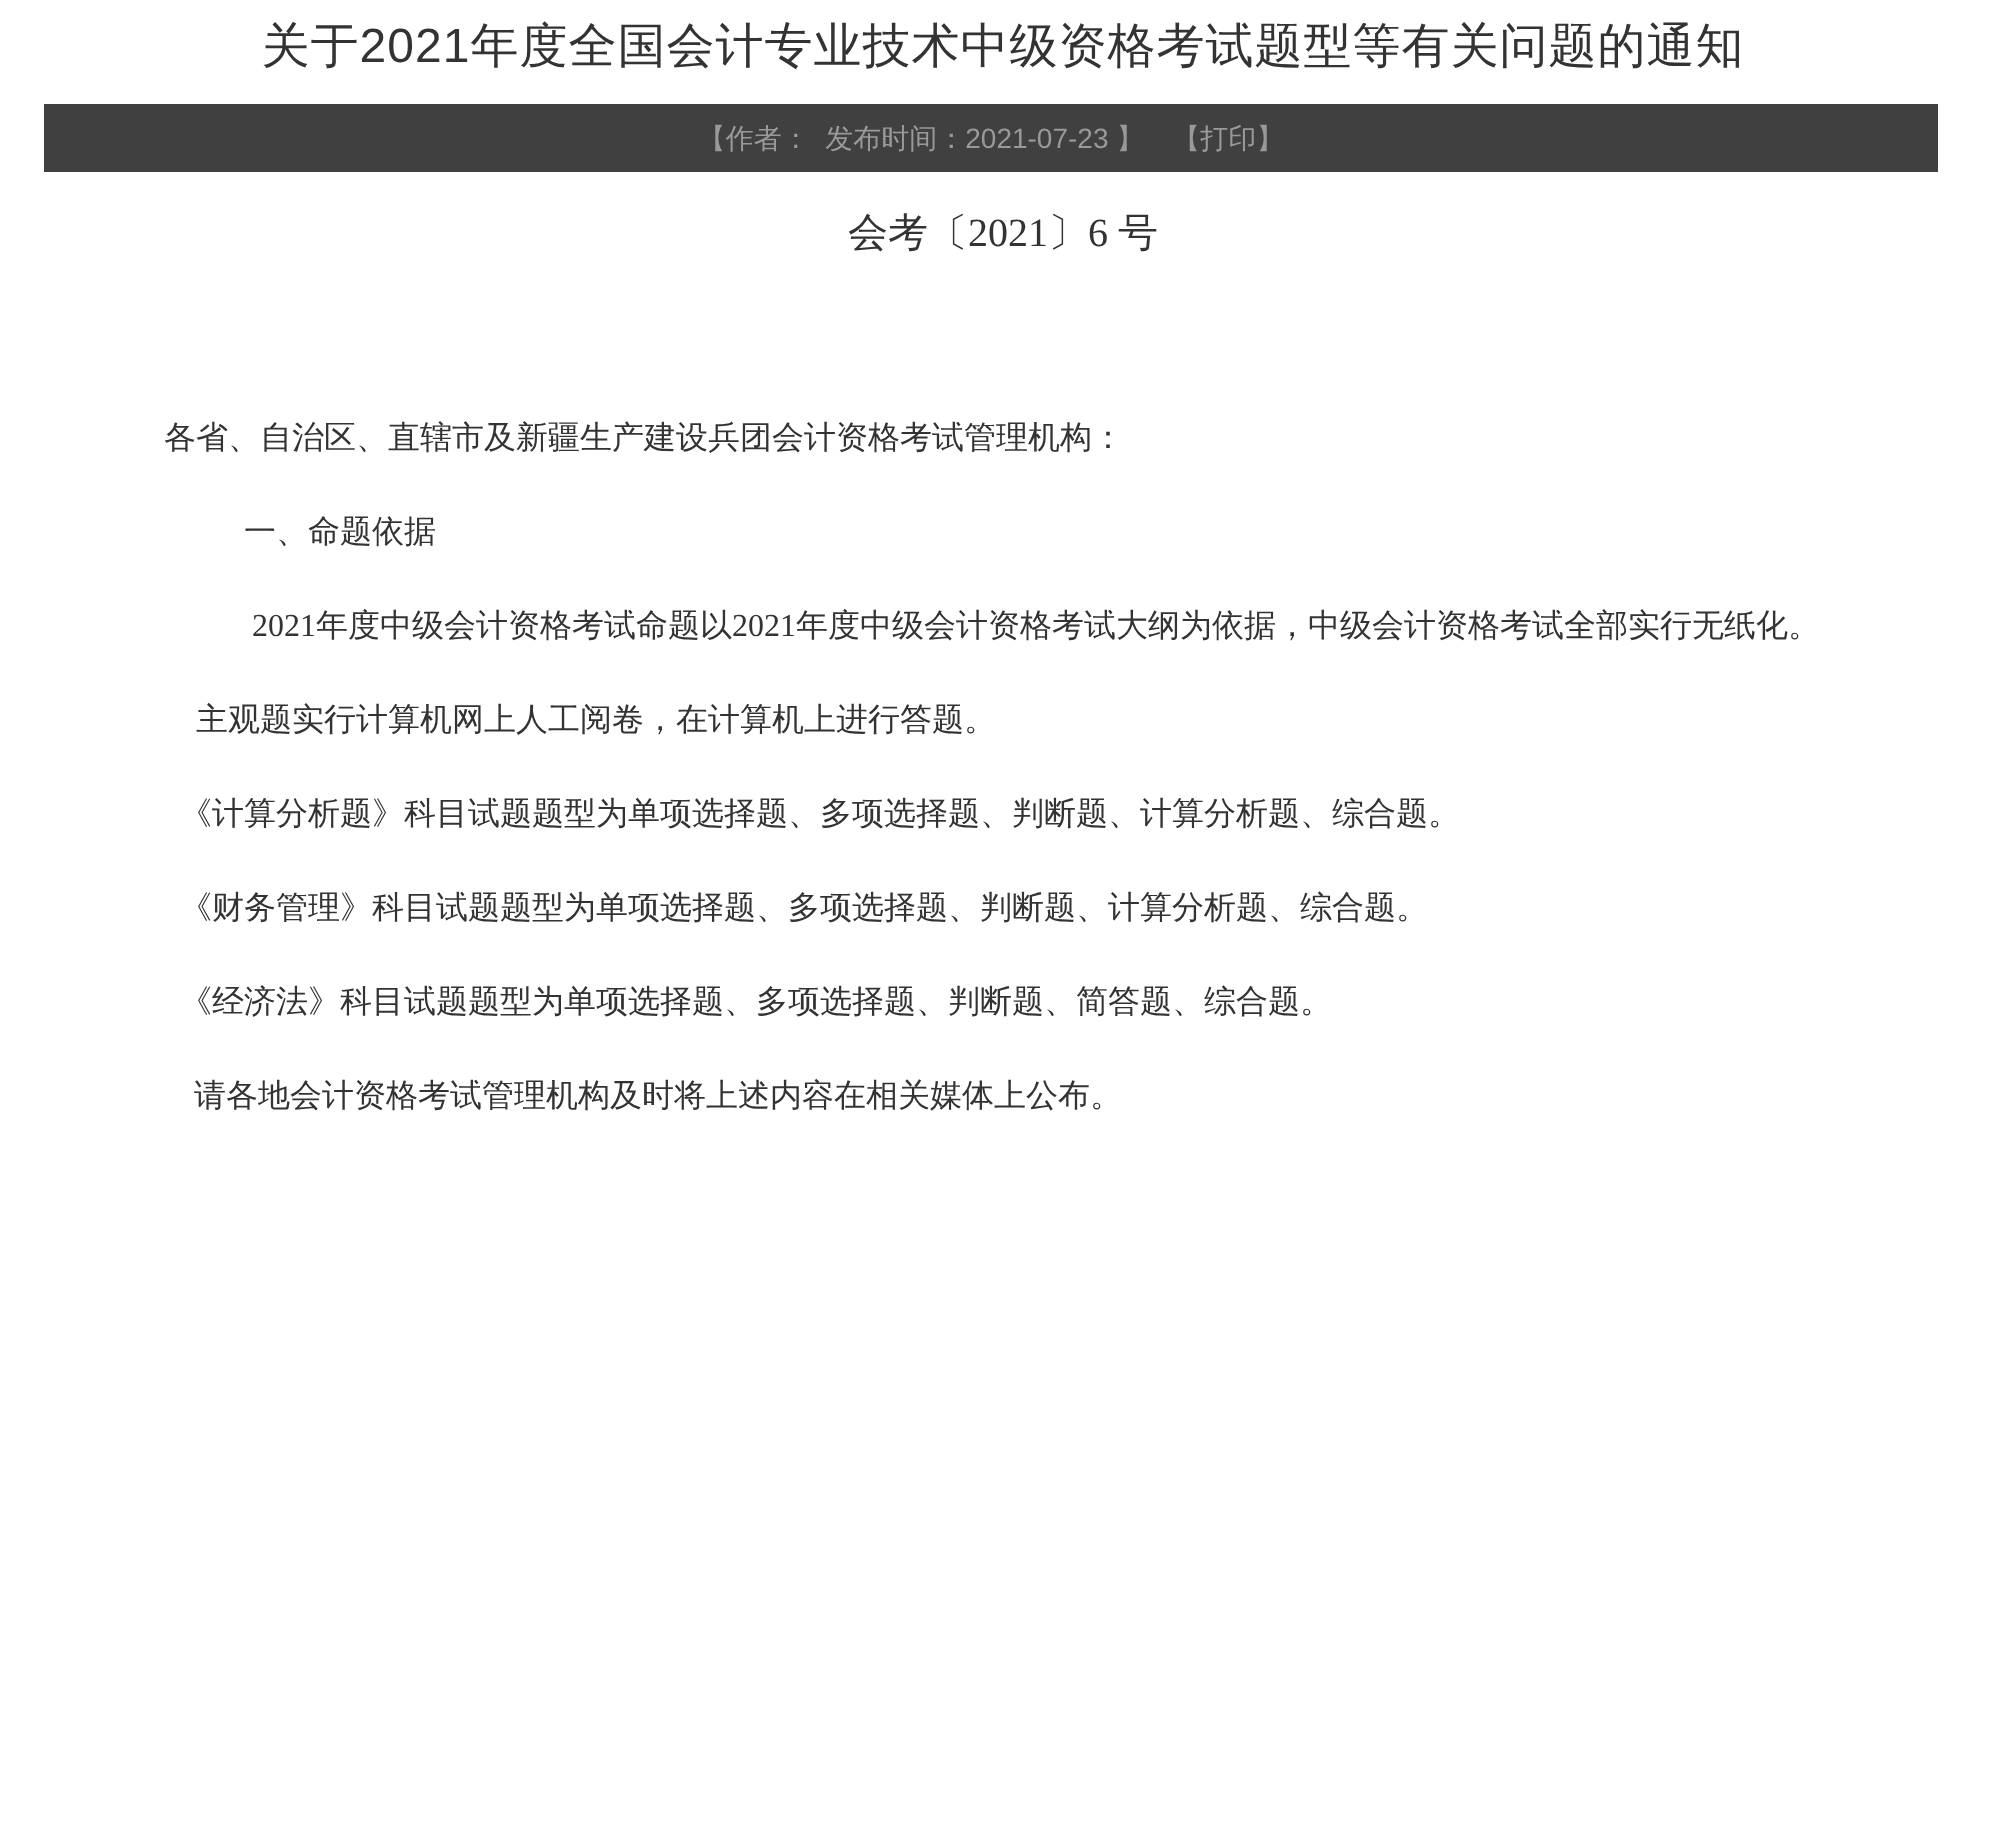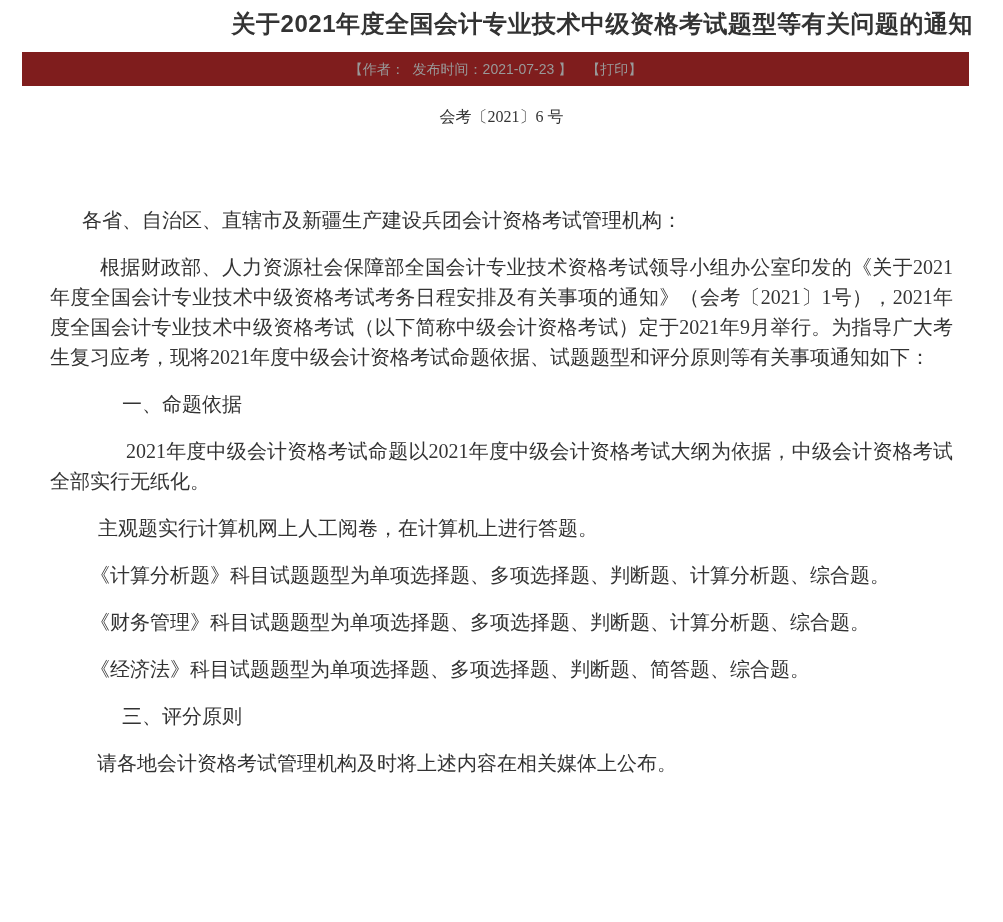--- a/index.html
+++ b/index.html
@@ -6,56 +6,56 @@
   html, body { background: #ffffff; }
   body {
     width: 1003px;
     height: 922px;
     overflow: hidden;
     color: #333333;
     font-family: "Liberation Serif", "DejaVu Serif", serif;
   }
   .page-title {
     margin: 8px 30px 0;
-    text-align: right;
+    text-align: center;
     font-family: "Liberation Sans", "DejaVu Sans", sans-serif;
     font-size: 24px;
     line-height: 32px;
-    font-weight: bold;
+    font-weight: normal;
     color: #333333;
     letter-spacing: 0.5px;
   }
   .meta-bar {
     margin: 12px 34px 0 22px;
     height: 34px;
     line-height: 34px;
-    background: #7f1d1d;
+    background: #404040;
     text-align: center;
     font-family: "Liberation Sans", "DejaVu Sans", sans-serif;
     font-size: 14px;
     color: #999999;
     white-space: pre;
   }
   .print-btn {
     margin-left: 14px;
     cursor: pointer;
     color: #999999;
     text-decoration: none;
   }
   .doc-number {
     margin-top: 19px;
     text-align: center;
-    font-size: 16px;
+    font-size: 20px;
     line-height: 24px;
     color: #333333;
   }
   .content {
     margin-top: 76px;
     padding: 0 50px;
-    font-size: 20px;
+    font-size: 16px;
     line-height: 30px;
     color: #333333;
     text-align: justify;
   }
   .content p { margin: 17px 0; }
   .content p.heading { margin-top: 12px; }
   .ind-salutation { text-indent: 32px; }
   .ind-intro      { text-indent: 50px; }
   .ind-heading    { text-indent: 72px; }
   .ind-body1      { text-indent: 76px; }
@@ -67,25 +67,23 @@
 <body>
 
 <h1 class="page-title">关于2021年度全国会计专业技术中级资格考试题型等有关问题的通知</h1>
 
 <div class="meta-bar"><span>【作者：  发布时间：2021-07-23 】</span><span class="print-btn">【打印】</span></div>
 
 <div class="doc-number">会考〔2021〕6 号</div>
 
 <div class="content">
   <p class="ind-salutation">各省、自治区、直辖市及新疆生产建设兵团会计资格考试管理机构：</p>
-  <p class="ind-intro">根据财政部、人力资源社会保障部全国会计专业技术资格考试领导小组办公室印发的《关于2021年度全国会计专业技术中级资格考试考务日程安排及有关事项的通知》（会考〔2021〕1号），2021年度全国会计专业技术中级资格考试（以下简称中级会计资格考试）定于2021年9月举行。为指导广大考生复习应考，现将2021年度中级会计资格考试命题依据、试题题型和评分原则等有关事项通知如下：</p>
 
   <p class="heading ind-heading">一、命题依据</p>
   <p class="ind-body1">2021年度中级会计资格考试命题以2021年度中级会计资格考试大纲为依据，中级会计资格考试全部实行无纸化。</p>
 
   <p class="ind-body2">主观题实行计算机网上人工阅卷，在计算机上进行答题。</p>
   <p class="ind-book">《计算分析题》科目试题题型为单项选择题、多项选择题、判断题、计算分析题、综合题。</p>
   <p class="ind-book">《财务管理》科目试题题型为单项选择题、多项选择题、判断题、计算分析题、综合题。</p>
   <p class="ind-book">《经济法》科目试题题型为单项选择题、多项选择题、判断题、简答题、综合题。</p>
 
-  <p class="heading ind-heading">三、评分原则</p>
   <p class="ind-body3">请各地会计资格考试管理机构及时将上述内容在相关媒体上公布。</p>
 </div>
 
 </body></html>

